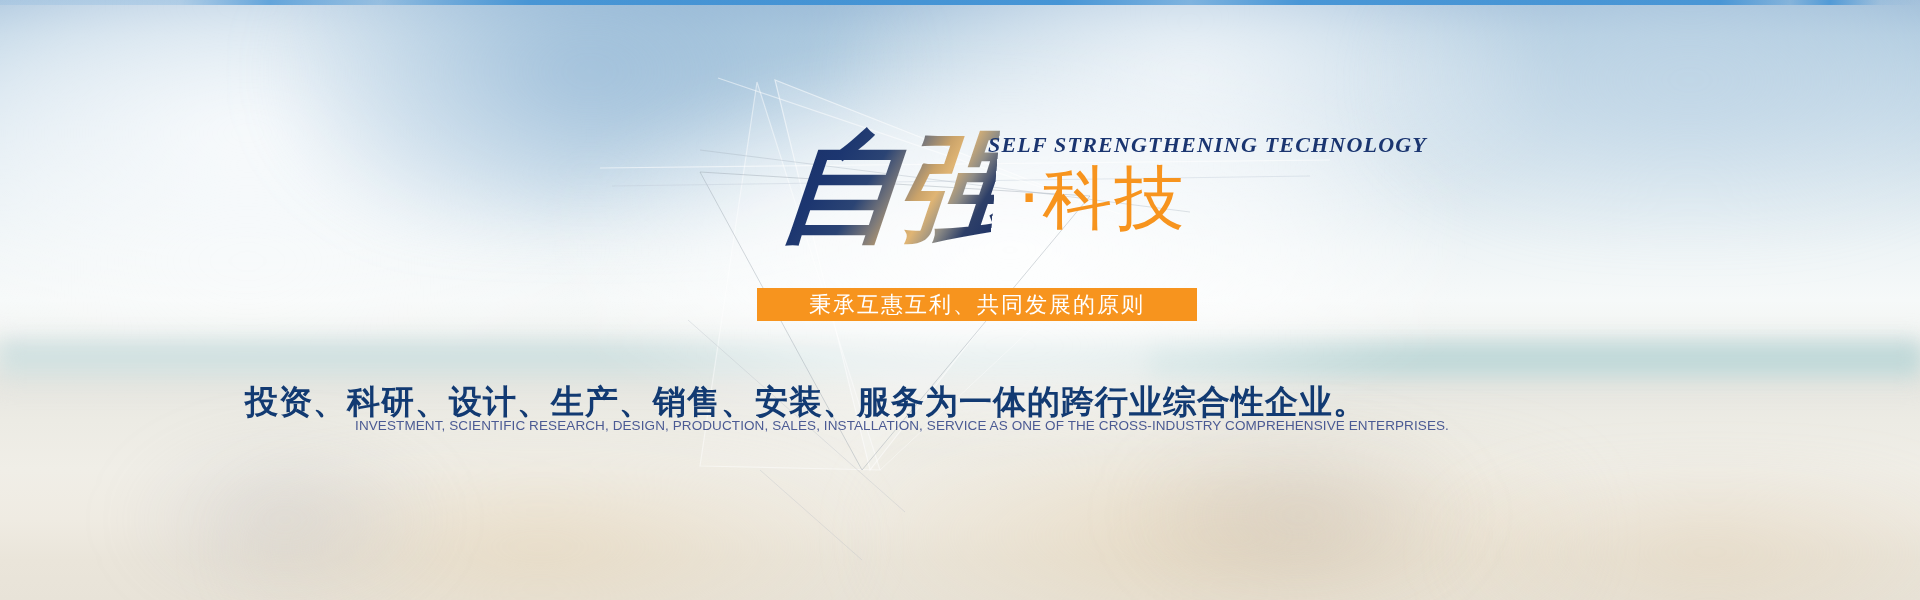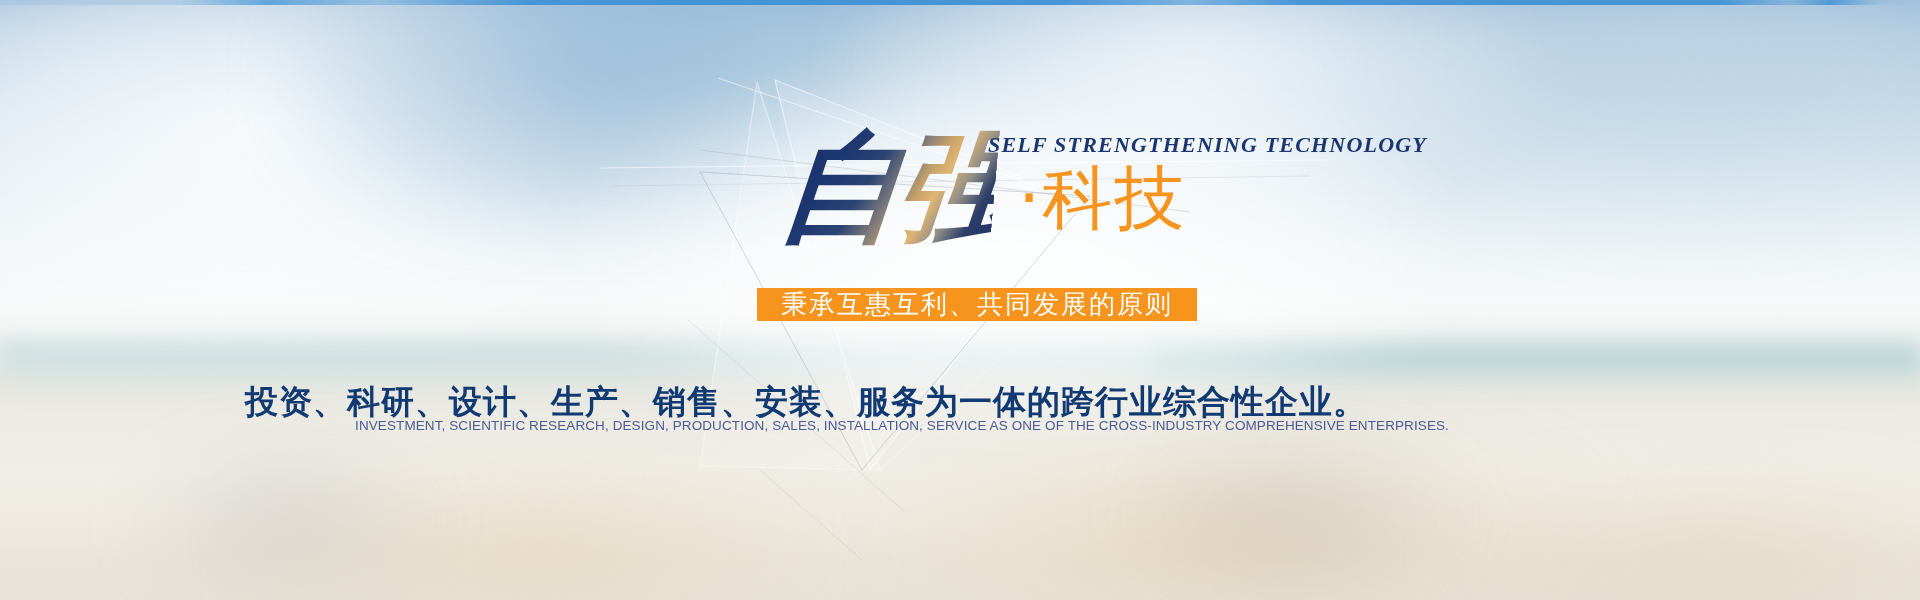--- a/index.html
+++ b/index.html
@@ -227,21 +227,21 @@
   
   .badge {
     position:absolute;
     left:757px; top:288px;
     width:440px; height:33px;
     background:#f7941e;
     display:flex; align-items:center; justify-content:center;
   }
   .badge-text {
     font-family:"DejaVu Sans", sans-serif;
-    font-size:26px;
+    font-size:22px;
     font-weight:400;
     letter-spacing:2px;
     color:#ffffff;
     white-space:nowrap;
   }
 
   
   .headline {
     position:absolute;
     left:0; top:368px;

